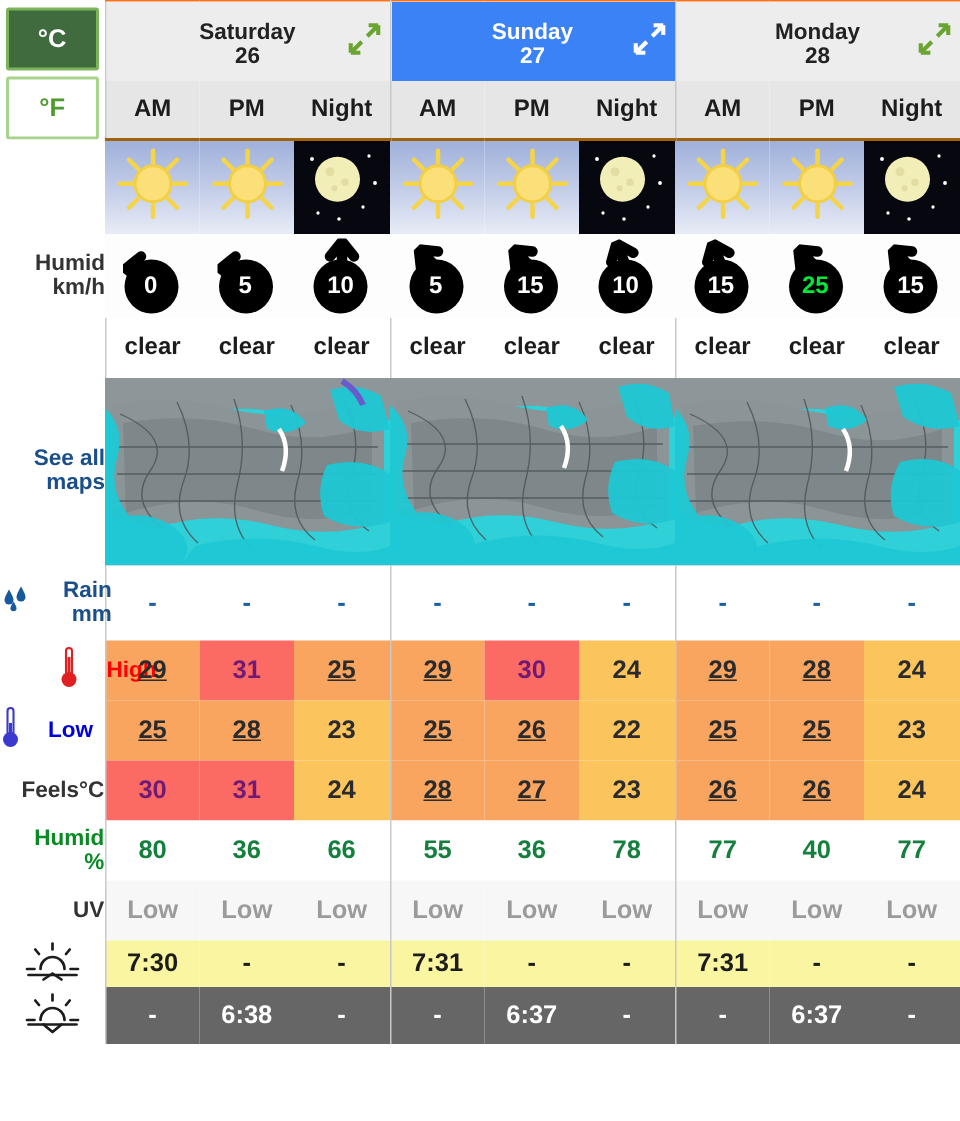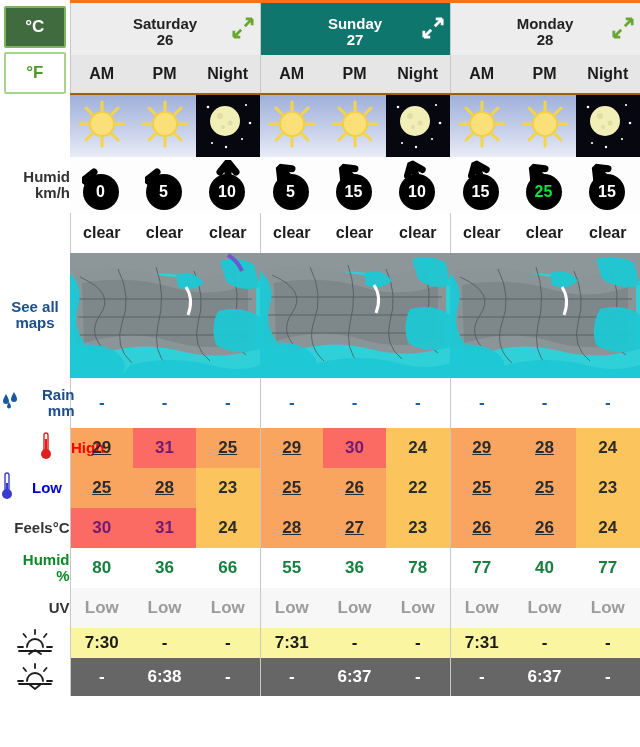--- a/index.html
+++ b/index.html
@@ -26,23 +26,23 @@
   .lbl.green { color: #0a8a23; }
   .lbl.dark { color: #333; }
   .lbl-row { display: flex; align-items: center; justify-content: flex-start; gap: 18px; }
   .lbl-txt { text-align: right; }
 
   
   .dayhead {
     background: #ededed; text-align: center; position: relative;
     font-size: 15px; font-weight: bold; color: #222;
     height: 52px; border-left: 1px solid #c8c8c8; border-right: 1px solid #c8c8c8;
-    border-top: 3px solid #f97316;
-  }
-  .dayhead.sel { background: #0f766e; color: #ffffff; }
+    border-top: 1px solid #f97316;
+  }
+  .dayhead.sel { background: #3b82f6; color: #ffffff; }
   .dayhead .dname { display: block; line-height: 16px; padding-top: 6px; }
   .dayhead .dnum  { display: block; line-height: 16px; }
   .expand {
     position: absolute; right: 6px; top: 14px; width: 22px; height: 22px;
   }
   .period {
     background: #e6e6e6; text-align: center; font-size: 16px; font-weight: bold;
     color: #1c1c1c; height: 38px; border-bottom: 2px solid #a16207;
   }
   .colsep-l { border-left: 1px solid #c8c8c8; }
@@ -98,21 +98,21 @@
 
   
   .togglecell { width: 70px; background: #fff; vertical-align: top; }
   .tgl {
     width: 62px; height: 42px; margin: 4px auto 0 auto;
     display: flex; align-items: center; justify-content: center;
     font-size: 17px; font-weight: bold; border-radius: 2px;
   }
   .tgl.on  { background: #3f6b3f; color: #ffffff; border: 2px solid #7cb45a; }
   .tgl.off { background: #ffffff; color: #4e9a2f; border: 2px solid #a8d38c; }
-  .seeall { font-size: 15px; font-weight: bold; color: #1a4f8a; text-align: center; padding-right: 6px; line-height: 1.1; margin-left: 44px; }
+  .seeall { font-size: 15px; font-weight: bold; color: #1a4f8a; text-align: right; padding-right: 6px; line-height: 1.1; margin-left: 44px; }
 </style>
 </head>
 <body>
 
 <div id="app">
 <table class="fc">
   <colgroup>
     <col style="width:70px">
         <col style="width:63px">
         <col style="width:63px">

